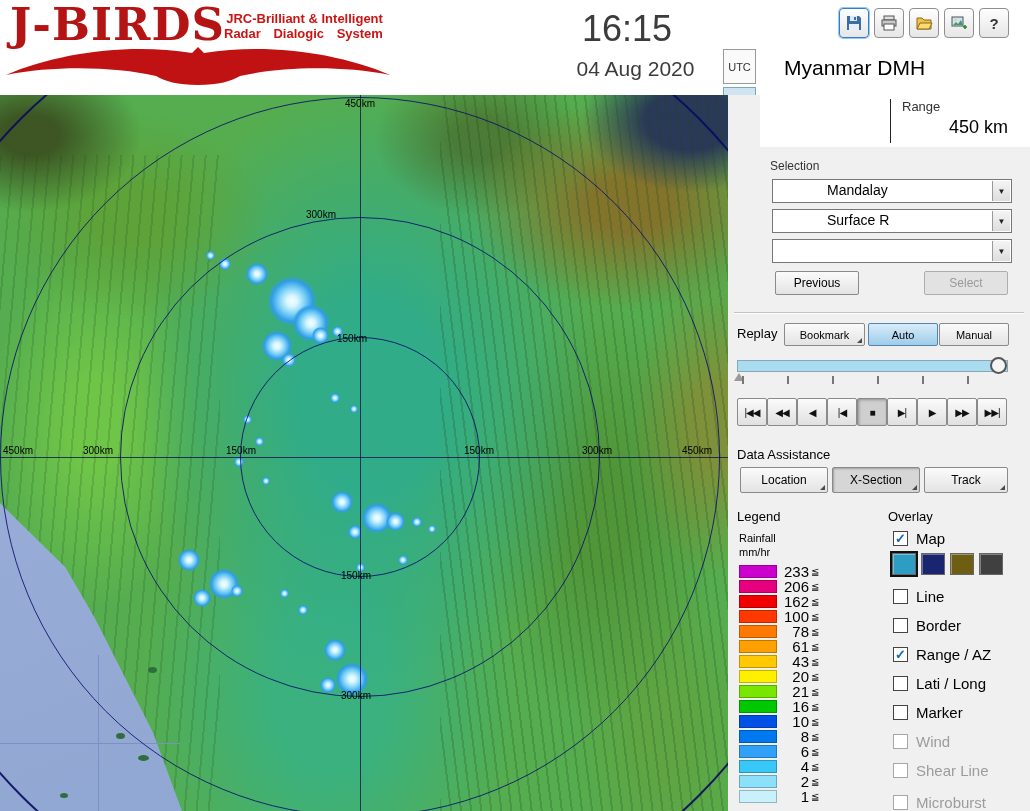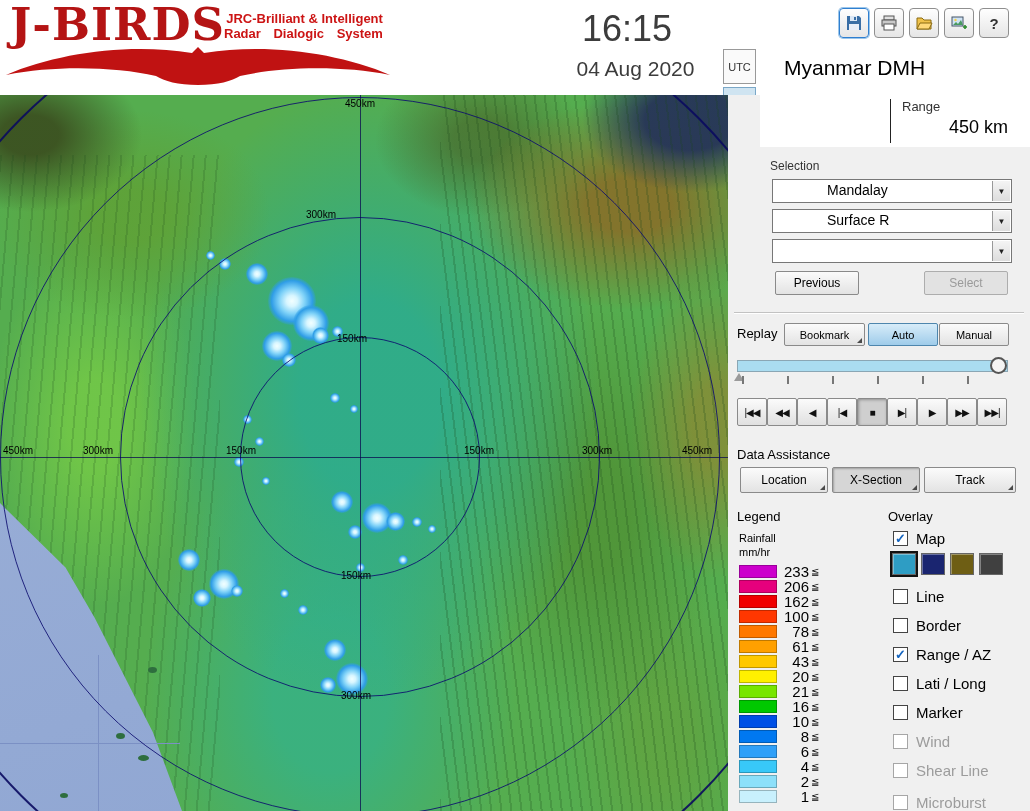--- a/index.html
+++ b/index.html
@@ -79,21 +79,21 @@
   .corner{position:absolute;right:2px;bottom:2px;width:0;height:0;border-left:5px solid transparent;border-bottom:5px solid #4a4a4a;}
   .timeline{position:absolute;left:9px;top:265px;width:271px;height:12px;background:#aadcf0;border:1px solid #8aa6b4;}
   .tl-thumb{position:absolute;left:262px;top:262px;width:17px;height:17px;border-radius:50%;background:#f4f4f4;border:2px solid #555;}
   .tl-start{position:absolute;left:6px;top:278px;width:0;height:0;border-left:5px solid transparent;border-right:5px solid transparent;border-bottom:8px solid #9a9a9a;}
   .tick{position:absolute;top:281px;width:2px;height:8px;background:#777;}
   .pb{position:absolute;top:303px;width:30px;height:28px;font-size:10px;letter-spacing:-1px;display:flex;align-items:center;justify-content:center;background:linear-gradient(#fbfbfb,#e0e0e0);border:1px solid #8a8a8a;border-radius:2px;color:#111;font-family:inherit;}
   .pb.pressed{background:#cfcfcf;box-shadow:inset 1px 1px 3px rgba(0,0,0,.3);}
   .da-label{position:absolute;left:9px;top:352px;font-size:13px;color:#000;}
   #loc{left:12px;top:372px;width:88px;height:26px;}
   #xsec{left:104px;top:372px;width:88px;height:26px;background:#d6d6d6;box-shadow:inset 1px 1px 2px rgba(0,0,0,.25);}
-  #trackbtn{left:196px;top:372px;width:92px;height:26px;}
+  #trackbtn{left:196px;top:372px;width:84px;height:26px;}
   .legend-label{position:absolute;left:9px;top:414px;font-size:13px;color:#000;}
   .overlay-label{position:absolute;left:160px;top:414px;font-size:13px;color:#000;}
   .rf1{position:absolute;left:11px;top:437px;font-size:11px;color:#000;}
   .rf2{position:absolute;left:11px;top:451px;font-size:11px;color:#000;}
   .legend-list{position:absolute;left:11px;top:469px;}
   .lrow{display:flex;align-items:center;height:15px;}
   .lswatch{width:38px;height:13px;display:inline-block;border:1px solid rgba(0,0,0,.25);}
   .lval{width:30px;text-align:right;font-size:15px;margin-left:2px;color:#000;}
   .llte{font-size:10px;margin-left:2px;color:#000;}
   .swatches{position:absolute;left:164px;top:458px;display:flex;gap:5px;}

